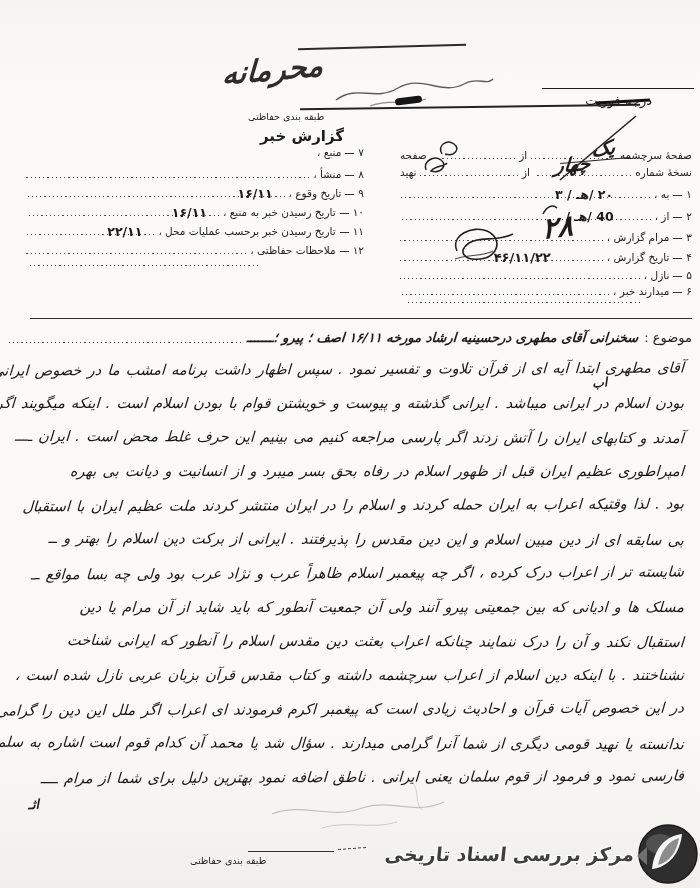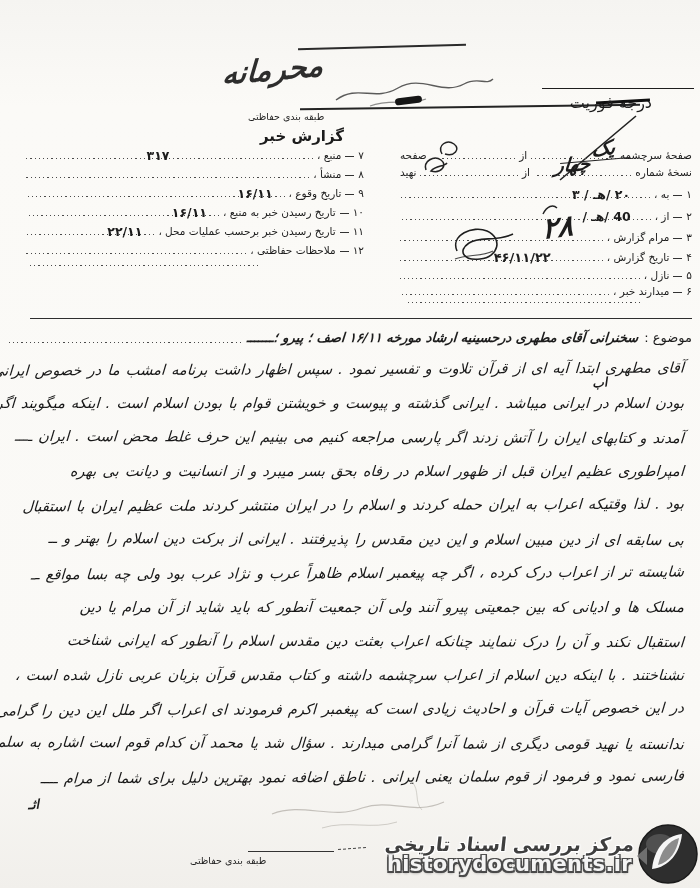--- a/index.html
+++ b/index.html
@@ -6,21 +6,21 @@
   body{
     width:700px;height:888px;position:relative;overflow:hidden;
     background:#eceae6;
     font-family:"DejaVu Sans", sans-serif;color:#1c1c1c;
   }
   .page{
     position:absolute;inset:0;
     background:linear-gradient(180deg,#f5f4f1 0%,#fbfaf7 12%,#faf9f6 82%,#f1efeb 100%);
   }
   .abs{position:absolute;}
-  .typed{font-size:16px;letter-spacing:.2px;}
+  .typed{font-size:13px;letter-spacing:.2px;}
   .hand{font-style:italic;}
 
   
   .stamp{left:222px;top:52px;font-size:30px;transform:rotate(-5deg) skewX(-8deg);font-weight:bold;opacity:.92;}
   .stamp-line-a{left:298px;top:46px;width:168px;border-top:2px solid #2b2b2b;transform:rotate(-1.5deg);}
   .stamp-line-b{left:300px;top:106px;width:340px;border-top:2px solid #242424;transform:rotate(-.8deg);}
   .stamp-line-b2{left:596px;top:100px;width:54px;border-top:3px solid #101010;transform:rotate(-3deg);}
   .class-top{left:248px;top:111px;font-size:9.5px;}
   .report-title{left:260px;top:127px;font-size:15px;font-weight:bold;}
 
@@ -32,21 +32,21 @@
   .frow{direction:rtl;display:flex;align-items:flex-end;gap:4px;font-size:10.5px;}
   .fr{right:8px;width:292px;}
   .lf{left:26px;width:338px;}
   .fnum{flex:none;}
   .fdash{flex:none;width:9px;border-top:1.2px solid #333;margin-bottom:4px;}
   .flabel{flex:none;}
   .leader{flex:1;position:relative;height:15px;
     background-image:repeating-linear-gradient(to left,#4a4a4a 0 1.2px,transparent 1.2px 4.2px);
     background-size:100% 1px;background-repeat:no-repeat;background-position:left bottom 2px;}
   .leader .val{position:absolute;bottom:-2px;font-weight:bold;font-size:12.5px;white-space:nowrap;}
-  .fr .val{right:20px;}
+  .fr .val{right:37px;}
   .fr.r4 .val{right:52px;font-size:13px;}
   .lf .val{right:12px;}
   .lf.l7 .val{left:42%;right:auto;}
   .dotline{height:1px;
     background-image:repeating-linear-gradient(to left,#4a4a4a 0 1.2px,transparent 1.2px 4.2px);}
 
   
   .hw-yek{right:85px;top:136px;font-size:20px;font-weight:bold;transform:rotate(-6deg) skewX(-10deg);}
   .hw-chahar{right:110px;top:153px;font-size:19px;font-weight:bold;transform:rotate(-4deg) skewX(-10deg);}
   .hw-28{left:542px;top:210px;font-size:29px;font-weight:bold;transform:rotate(-7deg) skewX(-6deg);}
@@ -179,23 +179,20 @@
     <path d="M8 38 C20 33 34 36 46 30" fill="none" stroke="#1e1e1e" stroke-width="1.2" opacity=".8"></path>
   </svg>
   <svg class="abs" style="left:540px;top:200px;" width="20" height="18">
     <path d="M3 14 C7 6 13 4 17 8" fill="none" stroke="#222" stroke-width="1.4"></path>
   </svg>
 
   <div class="abs frow lf l7" style="top:146px;">
     <span class="fnum">۷</span>
     <span class="fdash"></span>
     <span class="flabel">منبع ،</span>
-    <span class="leader">
-        <span class="val">۳۱۷</span>
-      </span>
   </div>
   <div class="abs frow lf" style="top:165px;">
     <span class="fnum">۸</span>
     <span class="fdash"></span>
     <span class="flabel">منشأ ،</span>
     <span class="leader"></span>
   </div>
   <div class="abs frow lf" style="top:184px;">
     <span class="fnum">۹</span>
     <span class="fdash"></span>
@@ -259,21 +256,20 @@
     <path d="M150 10 C158 18 152 30 160 38" fill="none" stroke="#a7a39b" stroke-width="1" opacity=".45"></path>
   </svg>
 
   <div class="abs foot-line"></div>
   <div class="abs foot-dash"></div>
   <div class="abs foot-class typed">طبقه بندی حفاظتی</div>
 
   <div class="abs wm">
     <div class="wm-text">
       <div class="wm-fa">مرکز بررسی اسناد تاریخی</div>
-      <div class="wm-url">historydocuments.ir</div>
     </div>
     <svg width="64" height="64" viewBox="0 0 64 64">
       <circle cx="34" cy="32" r="29" fill="#2e2e2e"></circle>
       <ellipse cx="26" cy="22" rx="14" ry="10" fill="#6e6e6e" opacity=".55"></ellipse>
       <circle cx="34" cy="32" r="29" fill="none" stroke="#1a1a1a" stroke-width="1.5"></circle>
       <path d="M18 47 C20 27 31 14 48 12 C46 31 35 45 18 47 Z" fill="#f6f6f6"></path>
       <path d="M24 43 C27 29 34 19 45 16 C43 29 36 40 24 43 Z" fill="#8c8c8c"></path>
       <polygon points="3,34 13,25 13,43" fill="#777" opacity=".9"></polygon>
     </svg>
   </div>

